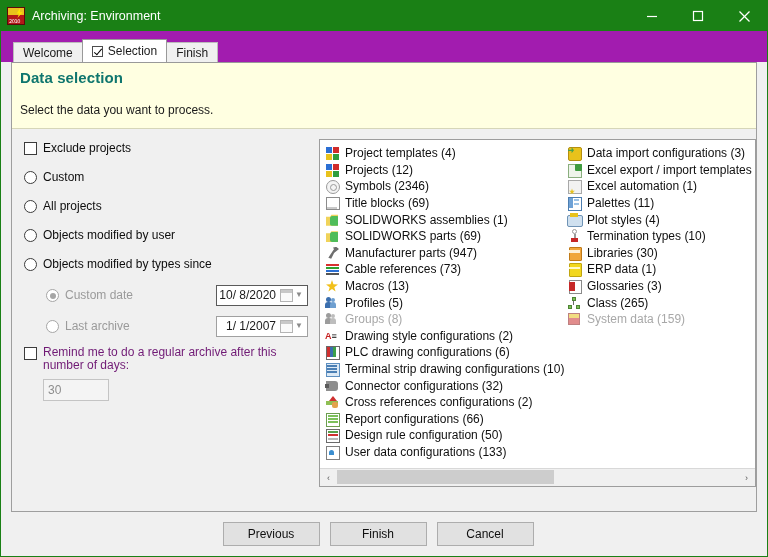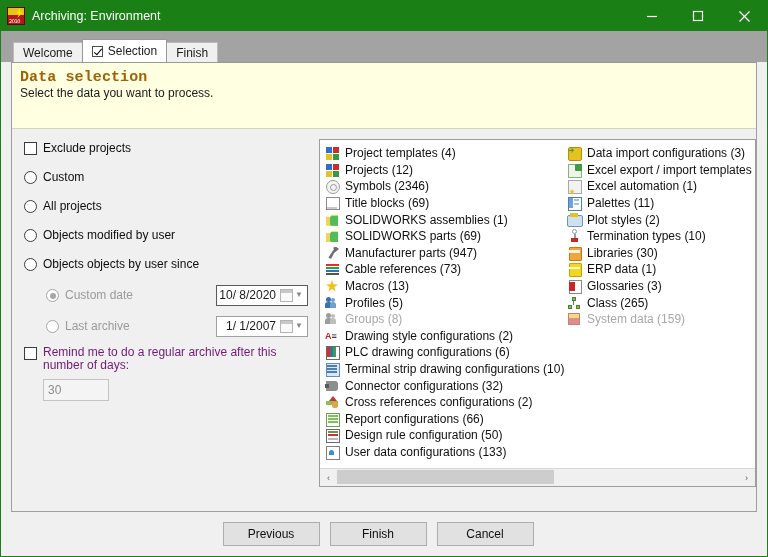--- a/index.html
+++ b/index.html
@@ -86,21 +86,21 @@
     display: flex;
     align-items: center;
     justify-content: center;
     color: #ffffff;
   }
   .win-btn svg { display: block; }
   
   .tabstrip {
     height: 24px;
     padding: 7px 0 0 12px;
-    background: #a3a3a3;
+    background: #a21caf;
     display: flex;
     align-items: flex-end;
     flex: 0 0 auto;
     position: relative;
     z-index: 3;
   }
   .tab {
     height: 20px;
     padding: 0 9px;
     display: flex;
@@ -158,24 +158,23 @@
     background: #ffffe1;
     border-bottom: 1px solid #d6d6b8;
     padding: 6px 8px 10px 8px;
     flex: 0 0 auto;
     height: 66px;
     box-sizing: border-box;
   }
   .banner-title {
     font-size: 15px;
     font-weight: bold;
-    color: #a16207;
+    color: #0f766e;
     letter-spacing: 0.1px;
-    margin-bottom: 0;
-    font-family: Liberation Mono, monospace;
+    margin-bottom: 17px;
   }
   .banner-sub {
     font-size: 12px;
     color: #1a1a1a;
   }
   .content {
     flex: 1 1 auto;
     display: flex;
     padding: 10px 0 0 0;
     background: #f0f0f0;
@@ -629,21 +628,21 @@
 
 
 
         <div class="opt-row">
           <span class="radio"></span>
           <span>Objects modified by user</span>
         </div>
 
         <div class="opt-row tight">
           <span class="radio"></span>
-          <span>Objects objects by user since</span>
+          <span>Objects modified by types since</span>
         </div>
 
         <div class="sub-opts">
 
           <div class="date-row">
             <span class="date-label">
               <span class="radio disabled checked"></span>
               <span class="lbl-dis">Custom date</span>
             </span>
             <span class="date-box focused">
@@ -863,21 +862,21 @@
                     <i></i>
                     <i></i>
                   </span>
                 </span>
                 <span>Palettes (11)</span>
               </div>
             <div class="list-item">
                 <span class="li-ico">
                   <span class="ic-plot"></span>
                 </span>
-                <span>Plot styles (2)</span>
+                <span>Plot styles (4)</span>
               </div>
             <div class="list-item">
                 <span class="li-ico">
                   <span class="ic-term2">
                     <span class="t"></span>
                     <span class="s"></span>
                     <span class="b"></span>
                   </span>
                 </span>
                 <span>Termination types (10)</span>

